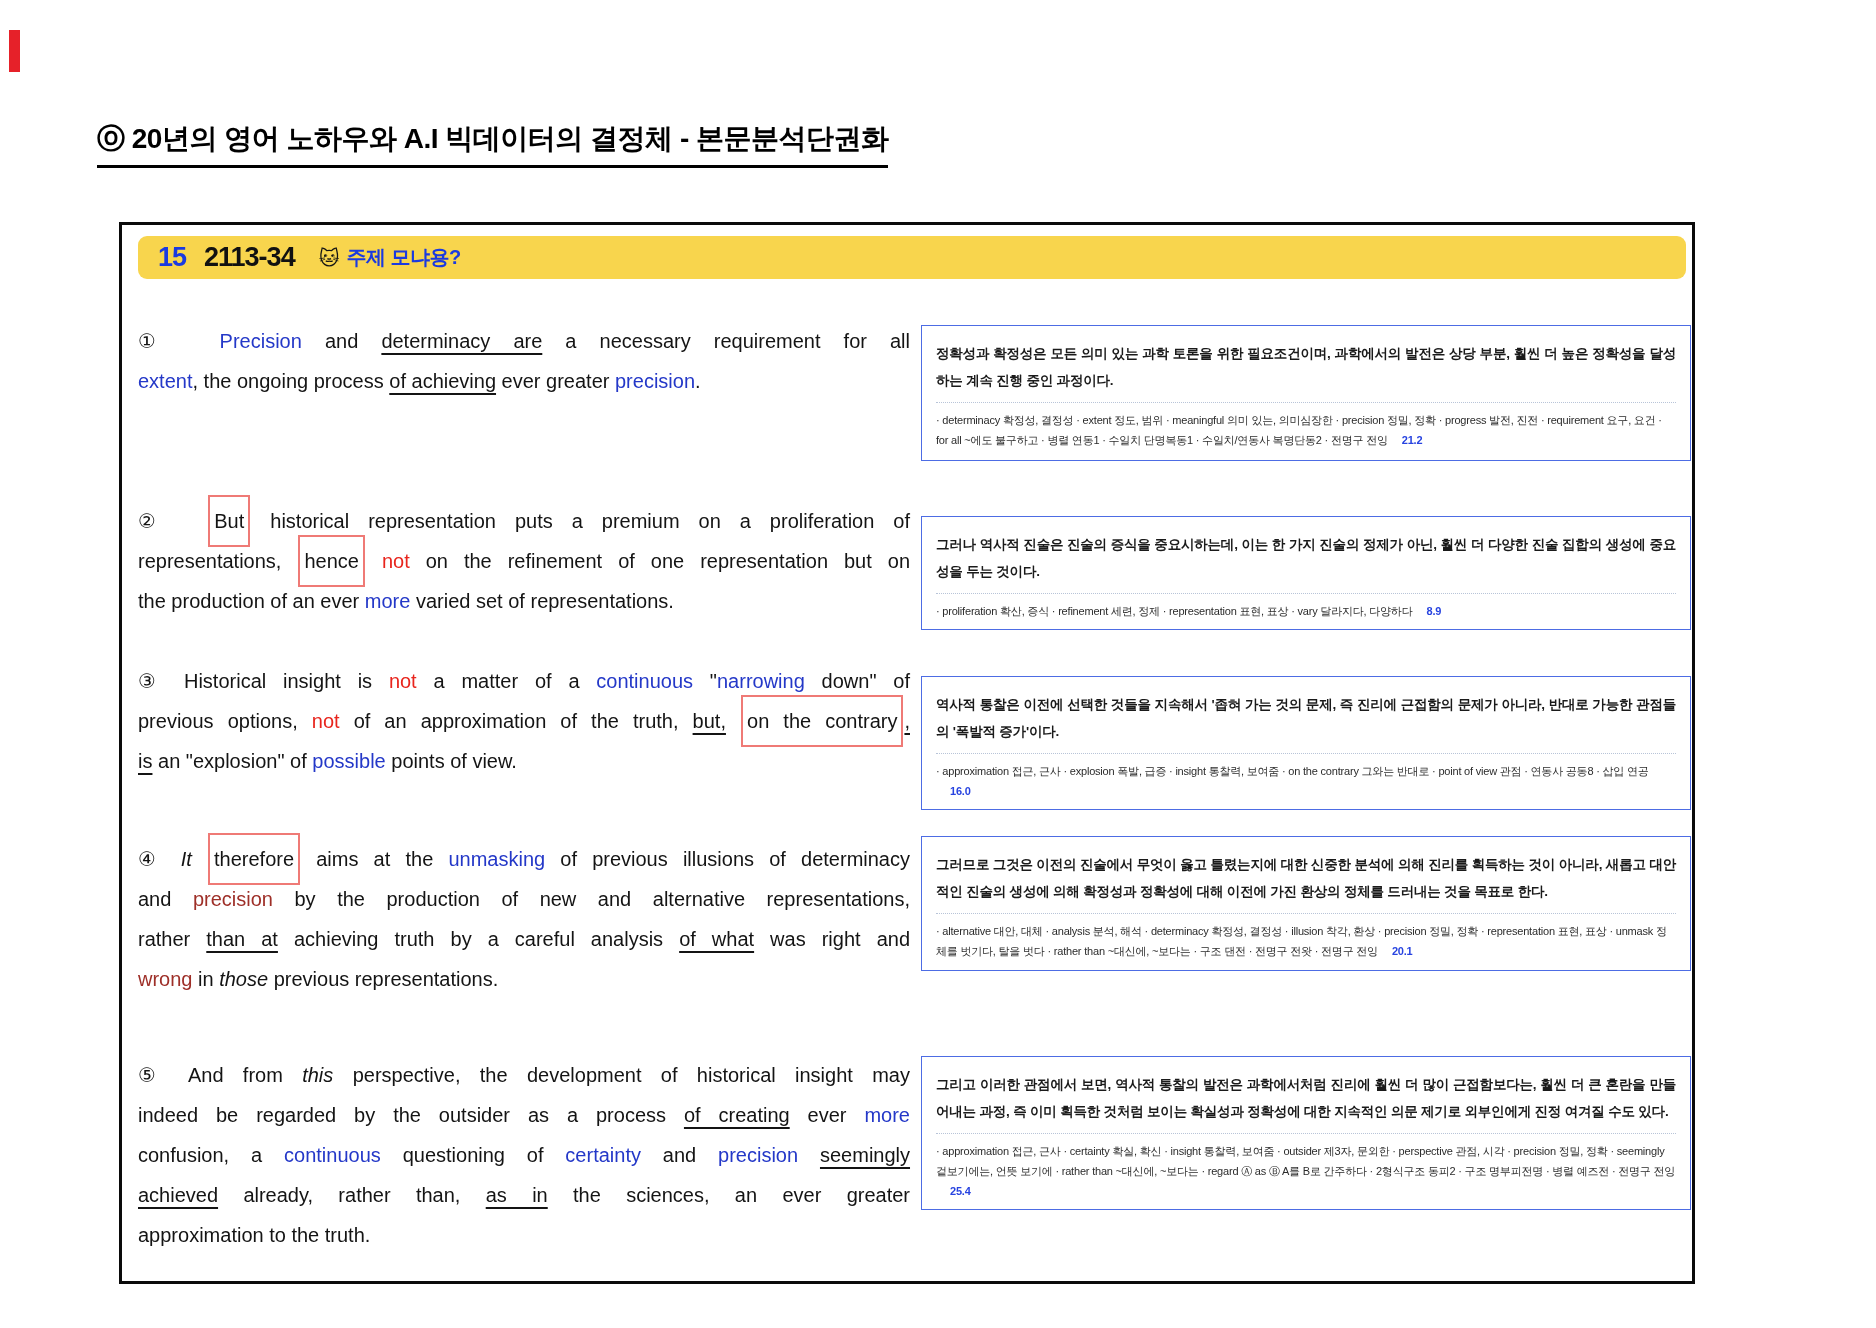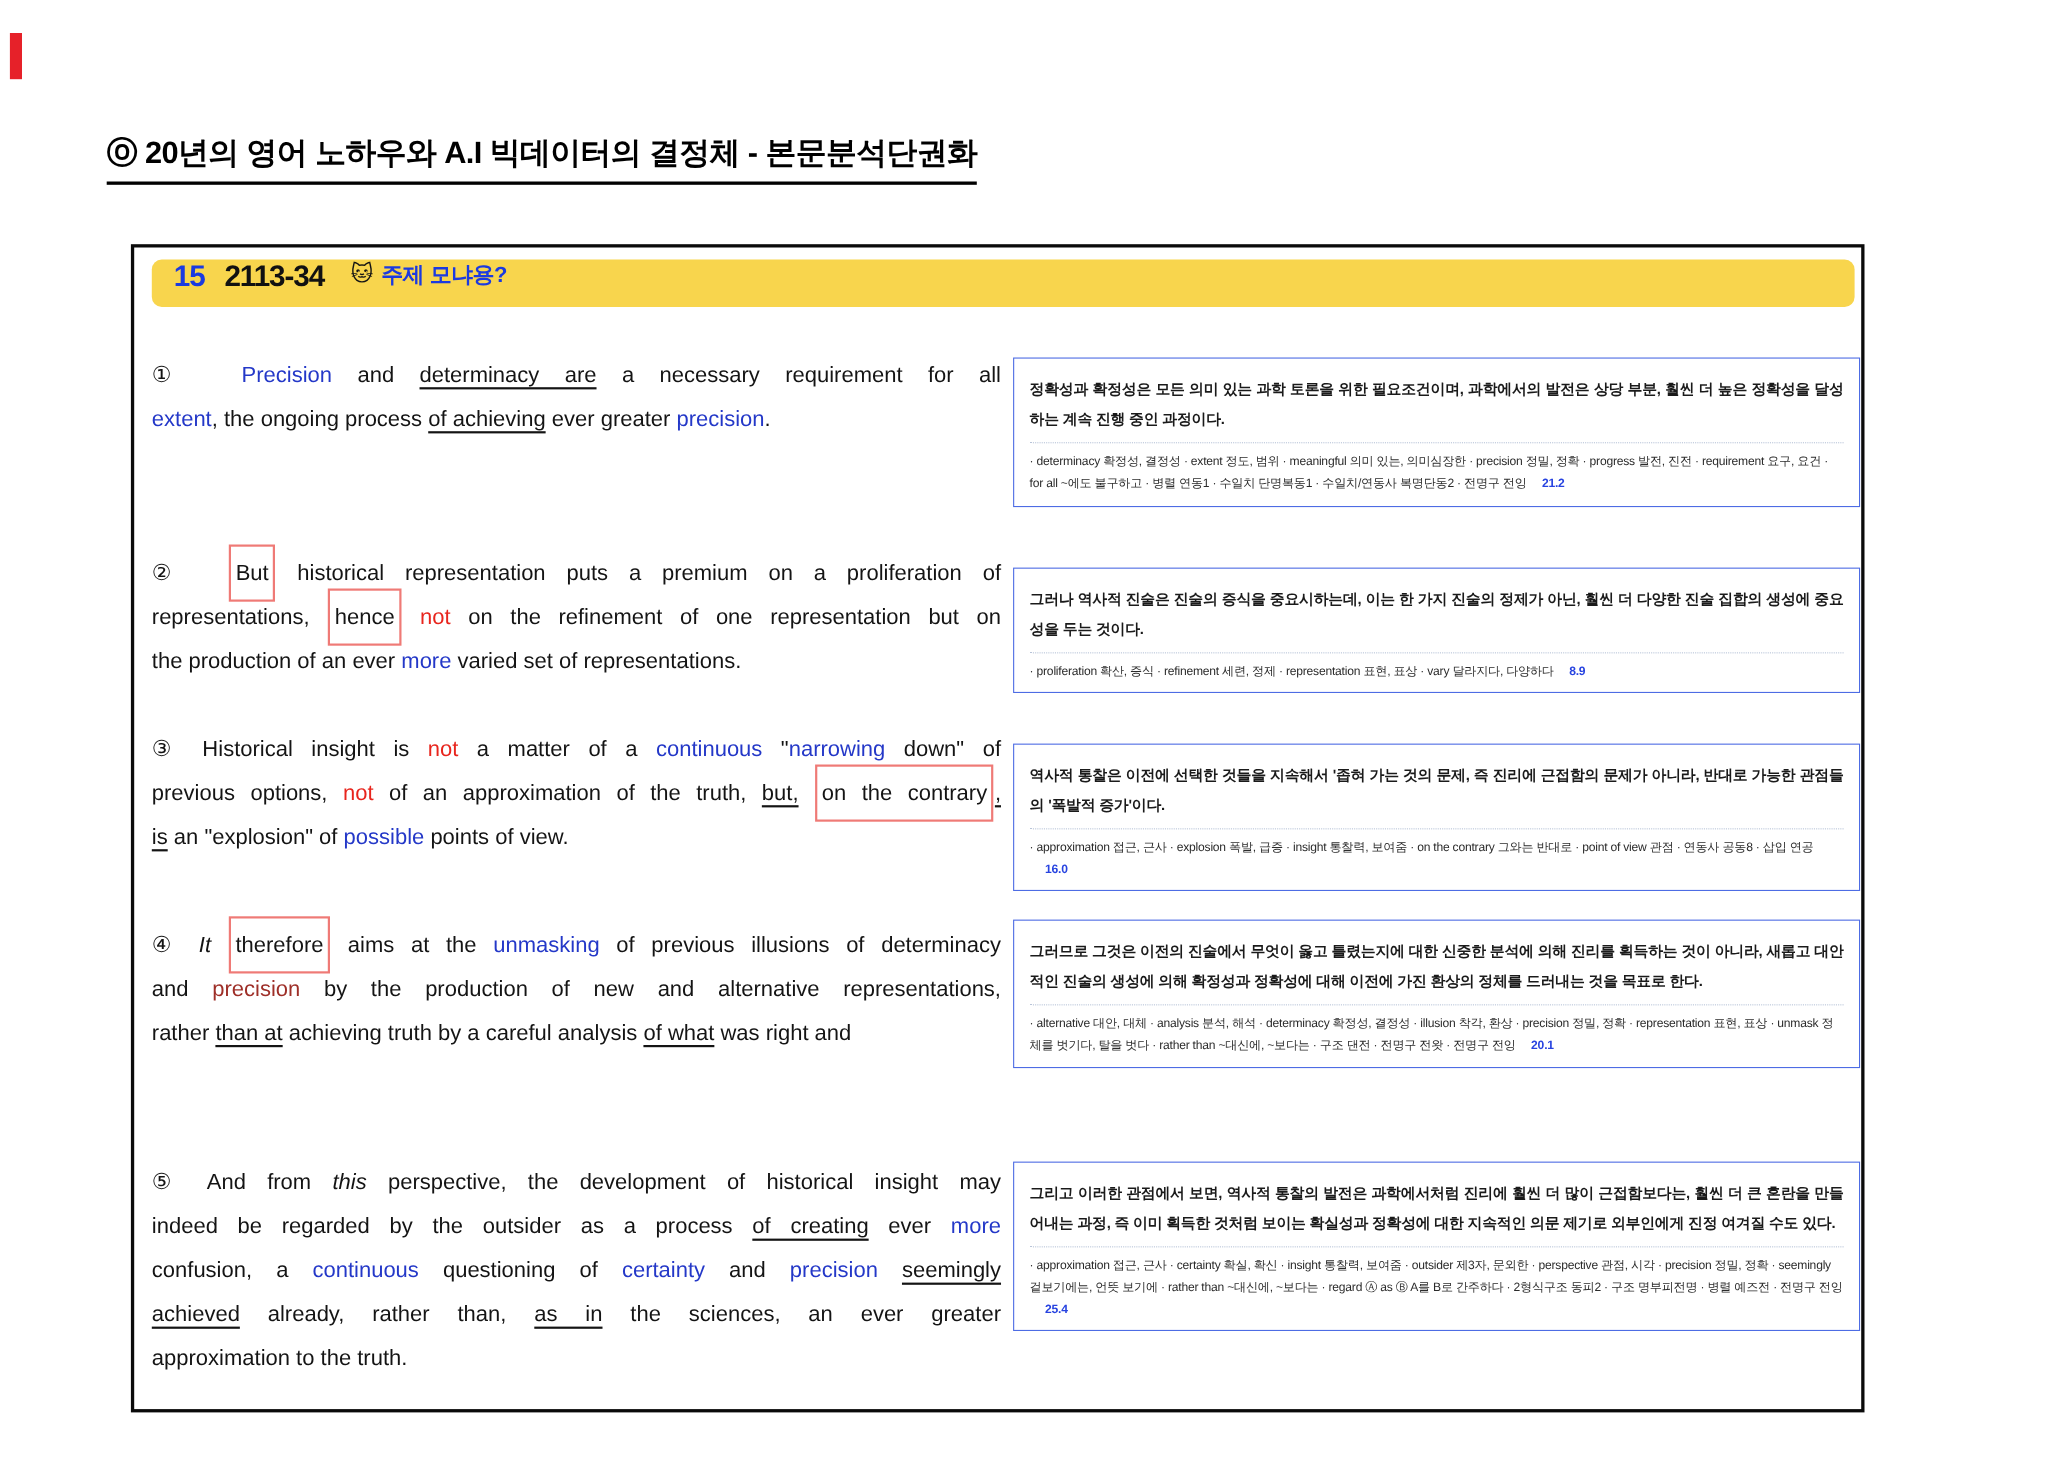--- a/index.html
+++ b/index.html
@@ -17,21 +17,21 @@
     border-bottom:3px solid #000;padding-bottom:7px;white-space:nowrap;
   }
   
   .panel{
     position:absolute;left:119px;top:222px;width:1570px;height:1056px;
     border:3px solid #0a0a0a;background:#fff;
   }
   
   .qbar{
     position:absolute;left:16px;top:11px;width:1548px;height:43px;
-    background:#F8D54D;border-radius:9px;display:flex;
+    background:#F8D54D;border-radius:9px;display:flex;align-items:center;
   }
   .qnum{font-size:27px;font-weight:bold;color:#1B3AE0;margin-left:20px;letter-spacing:-1px;}
   .qcode{font-size:27px;font-weight:bold;color:#111;margin-left:18px;letter-spacing:-1px;}
   .qemoji{font-size:20px;margin-left:24px;}
   .qtag{font-size:20px;font-weight:bold;color:#1B3AE0;margin-left:7px;letter-spacing:-0.5px;}
   
   .epar{position:absolute;left:16px;width:772px;font-size:20px;color:#141414;}
   .eline{height:40px;line-height:40px;text-align:justify;text-align-last:justify;white-space:nowrap;}
   .epar .eline:last-child{text-align-last:left;}
   .seg-plain{color:#141414;}
@@ -81,20 +81,21 @@
     </div>
   <div class="epar" style="top:436px;">
       <div class="eline"><span class="seg-plain">③ Historical insight is </span><span class="seg-red">not</span><span class="seg-plain"> a matter of a </span><span class="seg-blue">continuous</span><span class="seg-plain"> "</span><span class="seg-blue">narrowing</span><span class="seg-plain"> down" of</span></div>
       <div class="eline"><span class="seg-plain">previous options, </span><span class="seg-red">not</span><span class="seg-plain"> of an approximation of the truth, </span><span class="seg-under">but,</span><span class="seg-plain"> </span><span class="seg-box">on the contrary</span><span class="seg-under">,</span></div>
       <div class="eline"><span class="seg-under">is</span><span class="seg-plain"> an "explosion" of </span><span class="seg-blue">possible</span><span class="seg-plain"> points of view.</span></div>
     </div>
   <div class="epar" style="top:614px;">
       <div class="eline"><span class="seg-plain">④ </span><span class="seg-italic">It</span><span class="seg-plain"> </span><span class="seg-box">therefore</span><span class="seg-plain"> aims at the </span><span class="seg-blue">unmasking</span><span class="seg-plain"> of previous illusions of determinacy</span></div>
       <div class="eline"><span class="seg-plain">and </span><span class="seg-darkred">precision</span><span class="seg-plain"> by the production of new and alternative representations,</span></div>
       <div class="eline"><span class="seg-plain">rather </span><span class="seg-under">than at</span><span class="seg-plain"> achieving truth by a careful analysis </span><span class="seg-under">of what</span><span class="seg-plain"> was right and</span></div>
+      <div class="eline"><span class="seg-darkred">wrong</span><span class="seg-plain"> in </span><span class="seg-italic">those</span><span class="seg-plain"> previous representations.</span></div>
     </div>
   <div class="epar" style="top:830px;">
       <div class="eline"><span class="seg-plain">⑤ And from </span><span class="seg-italic">this</span><span class="seg-plain"> perspective, the development of historical insight may</span></div>
       <div class="eline"><span class="seg-plain">indeed be regarded by the outsider as a process </span><span class="seg-under">of creating</span><span class="seg-plain"> ever </span><span class="seg-blue">more</span></div>
       <div class="eline"><span class="seg-plain">confusion, a </span><span class="seg-blue">continuous</span><span class="seg-plain"> questioning of </span><span class="seg-blue">certainty</span><span class="seg-plain"> and </span><span class="seg-blue">precision</span><span class="seg-plain"> </span><span class="seg-under">seemingly</span></div>
       <div class="eline"><span class="seg-under">achieved</span><span class="seg-plain"> already, rather than, </span><span class="seg-under">as in</span><span class="seg-plain"> the sciences, an ever greater</span></div>
       <div class="eline"><span class="seg-plain">approximation to the truth.</span></div>
     </div>
 
   <div class="tbox" style="top:100px;min-height:136px;">

